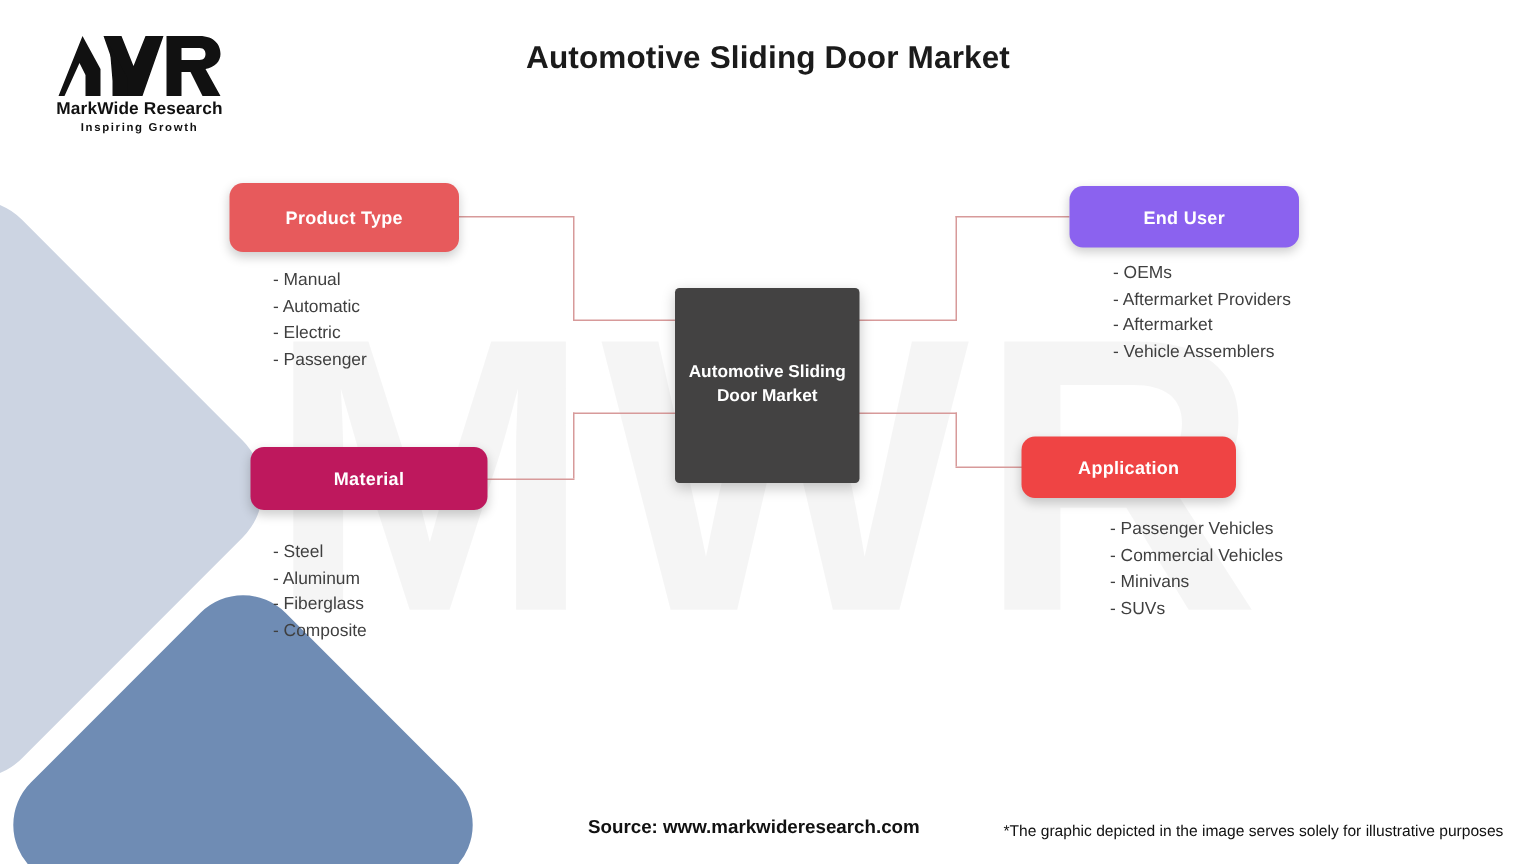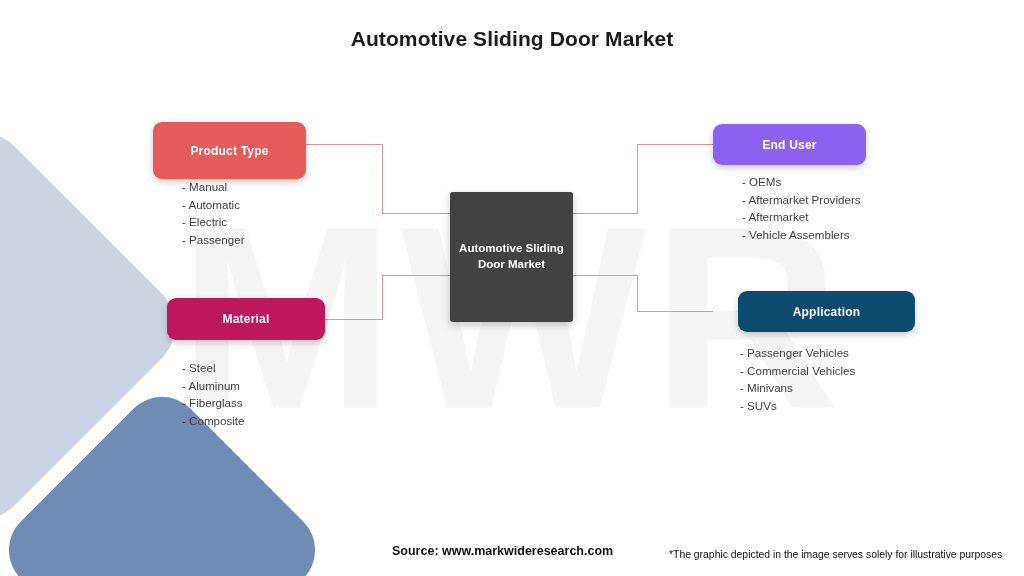--- a/index.html
+++ b/index.html
@@ -169,20 +169,30 @@
 </style>
 </head>
 <body>
 
 <div id="canvas">
 
   <div class="deco-light"></div>
   <div class="deco-dark"></div>
   <div class="watermark">MWR</div>
 
+  <div class="logo">
+    <svg class="logo-mark" width="112" height="44" viewBox="0 0 112 44">
+      <path d="M2 42 L18 2 L30 24 L30 42 L20 42 L20 28 L16 20 L6 42 Z" fill="#111"></path>
+      <path d="M32 2 L44 2 L52 22 L60 2 L72 2 L58 42 L46 42 Z" fill="#111"></path>
+      <path d="M36 8 L48 30 L48 42 L38 42 L38 32 Z" fill="#111"></path>
+      <path d="M74 2 L96 2 C106 2 110 8 110 14 C110 19 106 23 100 24 L110 42 L98 42 L90 26 L84 26 L84 42 L74 42 Z M84 10 L84 18 L96 18 C99 18 100 16 100 14 C100 12 99 10 96 10 Z" fill="#111"></path>
+    </svg>
+    <div class="logo-name">MarkWide Research</div>
+    <div class="logo-tag">Inspiring Growth</div>
+  </div>
 
   <div class="title">Automotive Sliding Door Market</div>
 
   <div class="conn conn-h" style="left:306px; top:144px; width:76px;"></div>
   <div class="conn conn-v" style="left:382px; top:144px; height:70px;"></div>
   <div class="conn conn-h" style="left:382px; top:213px; width:90px;"></div>
 
   <div class="conn conn-h" style="left:551px; top:213px; width:87px;"></div>
   <div class="conn conn-v" style="left:637px; top:144px; height:70px;"></div>
   <div class="conn conn-h" style="left:637px; top:144px; width:76px;"></div>
@@ -195,21 +205,21 @@
   <div class="conn conn-v" style="left:637px; top:275px; height:36px;"></div>
   <div class="conn conn-h" style="left:637px; top:311px; width:76px;"></div>
 
   <div class="center-node">
     <div class="center-label">
       <span>Automotive Sliding</span><br>
       <span>Door Market</span>
     </div>
   </div>
 
-  <div class="cat-box" style="left:153px; top:122px; width:153px; height:57px; background:#e75a5c;">
+  <div class="cat-box" style="left:153px; top:122px; width:153px; height:46px; background:#e75a5c;">
     <span class="cat-box-label">Product Type</span>
   </div>
   <div class="cat-list" style="left:182px; top:178px;">
     <div>- Manual</div>
     <div>- Automatic</div>
     <div>- Electric</div>
     <div>- Passenger</div>
   </div>
 
   <div class="cat-box" style="left:713px; top:124px; width:153px; height:41px; background:#8b62ef;">
@@ -225,21 +235,21 @@
   <div class="cat-box" style="left:167px; top:298px; width:158px; height:42px; background:#be185d;">
     <span class="cat-box-label">Material</span>
   </div>
   <div class="cat-list" style="left:182px; top:359px;">
     <div>- Steel</div>
     <div>- Aluminum</div>
     <div>- Fiberglass</div>
     <div>- Composite</div>
   </div>
 
-  <div class="cat-box" style="left:738px; top:291px; width:177px; height:41px; background:#0c4a6e;">
+  <div class="cat-box" style="left:681px; top:291px; width:143px; height:41px; background:#ef4444;">
     <span class="cat-box-label">Application</span>
   </div>
   <div class="cat-list" style="left:740px; top:344px;">
     <div>- Passenger Vehicles</div>
     <div>- Commercial Vehicles</div>
     <div>- Minivans</div>
     <div>- SUVs</div>
   </div>
 
   <div class="source">Source: www.markwideresearch.com</div>

